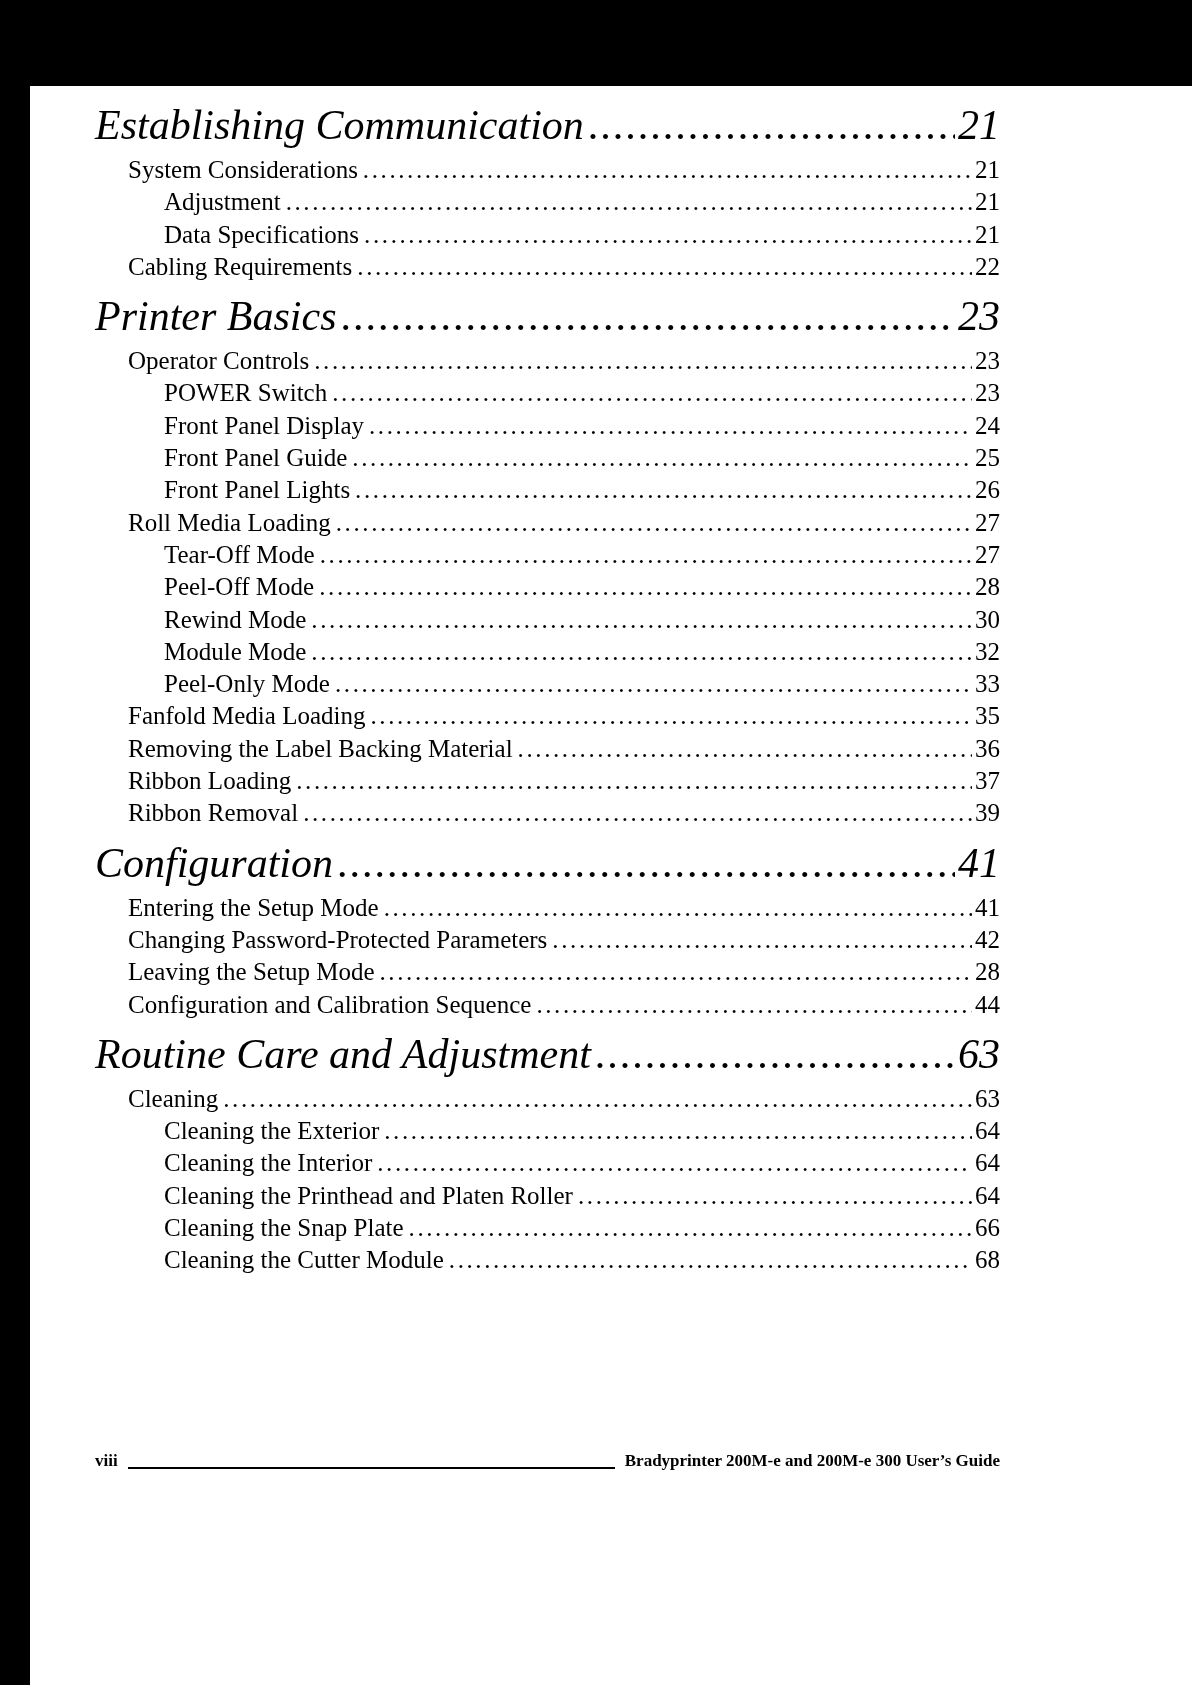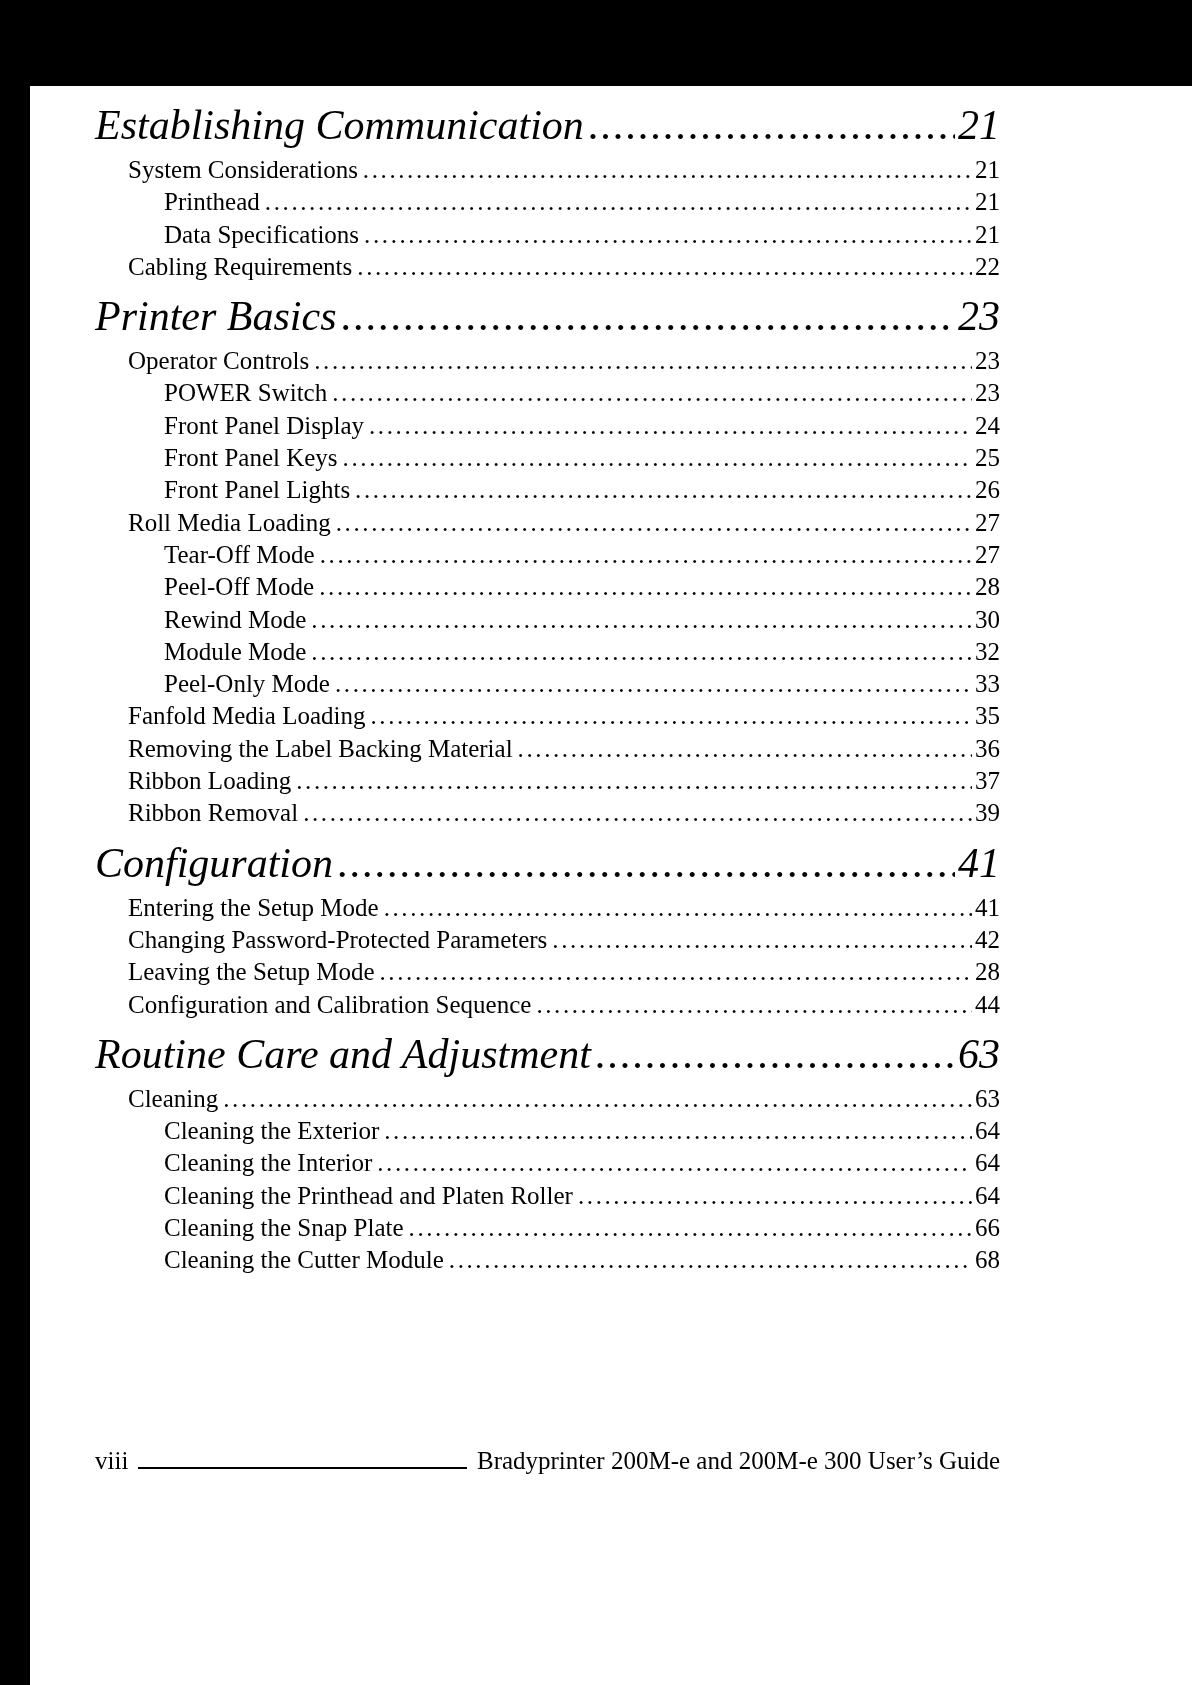--- a/index.html
+++ b/index.html
@@ -69,22 +69,23 @@
   .toc-entry.level-1 { padding-left: 33px; }
   .toc-entry.level-2 { padding-left: 69px; }
 
   .footer {
     position: absolute;
     left: 95px;
     right: 192px;
     top: 1446px;
     display: flex;
     align-items: flex-start;
-    font-size: 25px;
+    font-size: 17px;
     line-height: 30px;
+    font-weight: bold;
   }
   .footer-rule {
     flex: 1 1 auto;
     border-bottom: 2.5px solid #000000;
     align-self: flex-end;
     margin: 0 10px 7px 10px;
     height: 0;
   }
   .footer .footer-num, .footer .footer-title { white-space: nowrap; }
 </style>
@@ -103,21 +104,21 @@
       <span class="pagenum">21</span>
     </div>
 
   <div class="toc-entry toc-row level-1">
     <span class="label">System Considerations</span>
     <span class="leader"></span>
     <span class="pagenum">21</span>
   </div>
 
   <div class="toc-entry toc-row level-2">
-    <span class="label">Printhead</span>
+    <span class="label">Adjustment</span>
     <span class="leader"></span>
     <span class="pagenum">21</span>
   </div>
 
   <div class="toc-entry toc-row level-2">
     <span class="label">Data Specifications</span>
     <span class="leader"></span>
     <span class="pagenum">21</span>
   </div>
 
@@ -147,21 +148,21 @@
     <span class="pagenum">23</span>
   </div>
 
   <div class="toc-entry toc-row level-2">
     <span class="label">Front Panel Display</span>
     <span class="leader"></span>
     <span class="pagenum">24</span>
   </div>
 
   <div class="toc-entry toc-row level-2">
-    <span class="label">Front Panel Keys</span>
+    <span class="label">Front Panel Guide</span>
     <span class="leader"></span>
     <span class="pagenum">25</span>
   </div>
 
   <div class="toc-entry toc-row level-2">
     <span class="label">Front Panel Lights</span>
     <span class="leader"></span>
     <span class="pagenum">26</span>
   </div>
 

